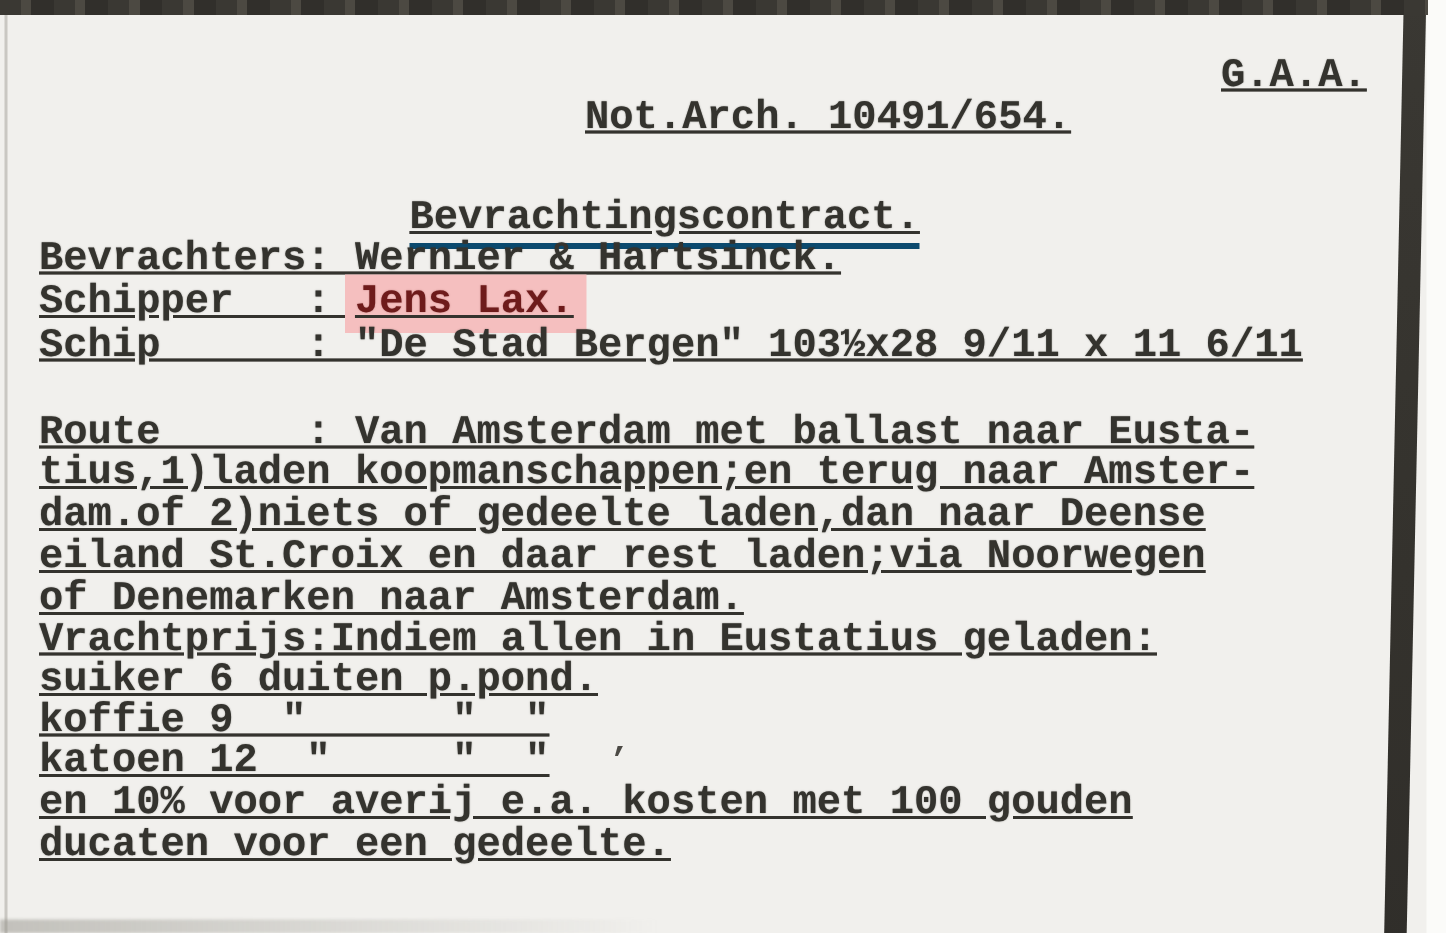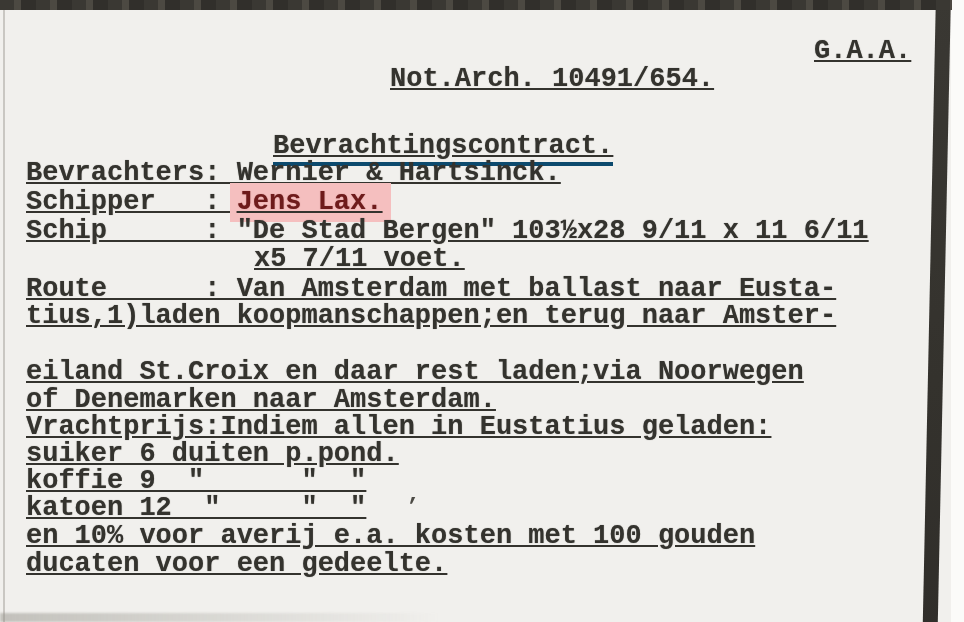--- a/index.html
+++ b/index.html
@@ -72,24 +72,24 @@
   <div class="ln" style="top:64px;left:390px">Not.Arch. 10491/654.</div>
 
 
   <div class="ln" style="top:131px;left:273px"><span class="underline">Bevrachtingscontract.</span></div>
 
   <div class="ln" style="top:158px">Bevrachters: Wernier &amp; Hartsinck.</div>
 
   <div class="ln" style="top:187px"><span>Schipper   : </span><span class="hl">Jens Lax.</span></div>
 
   <div class="ln" style="top:216px">Schip      : "De Stad Bergen" 103½x28 9/11 x 11 6/11</div>
-  <div class="ln" style="top:244px;left:254px">x5 7/11 voet.</div>
 
   <div class="ln" style="top:274px">Route      : Van Amsterdam met ballast naar Eusta-</div>
   <div class="ln" style="top:301px">tius,1)laden koopmanschappen;en terug naar Amster-</div>
+  <div class="ln" style="top:329px">dam.of 2)niets of gedeelte laden,dan naar Deense</div>
   <div class="ln" style="top:357px">eiland St.Croix en daar rest laden;via Noorwegen</div>
   <div class="ln" style="top:385px">of Denemarken naar Amsterdam.</div>
 
   <div class="ln" style="top:412px">Vrachtprijs:Indiem allen in Eustatius geladen:</div>
   <div class="ln" style="top:439px">suiker 6 duiten p.pond.</div>
   <div class="ln" style="top:466px">koffie 9  "      "  "</div>
   <div class="ln" style="top:493px">katoen 12  "     "  "</div>
 
   <div class="ln" style="top:521px">en 10% voor averij e.a. kosten met 100 gouden</div>
   <div class="ln" style="top:549px">ducaten voor een gedeelte.</div>

